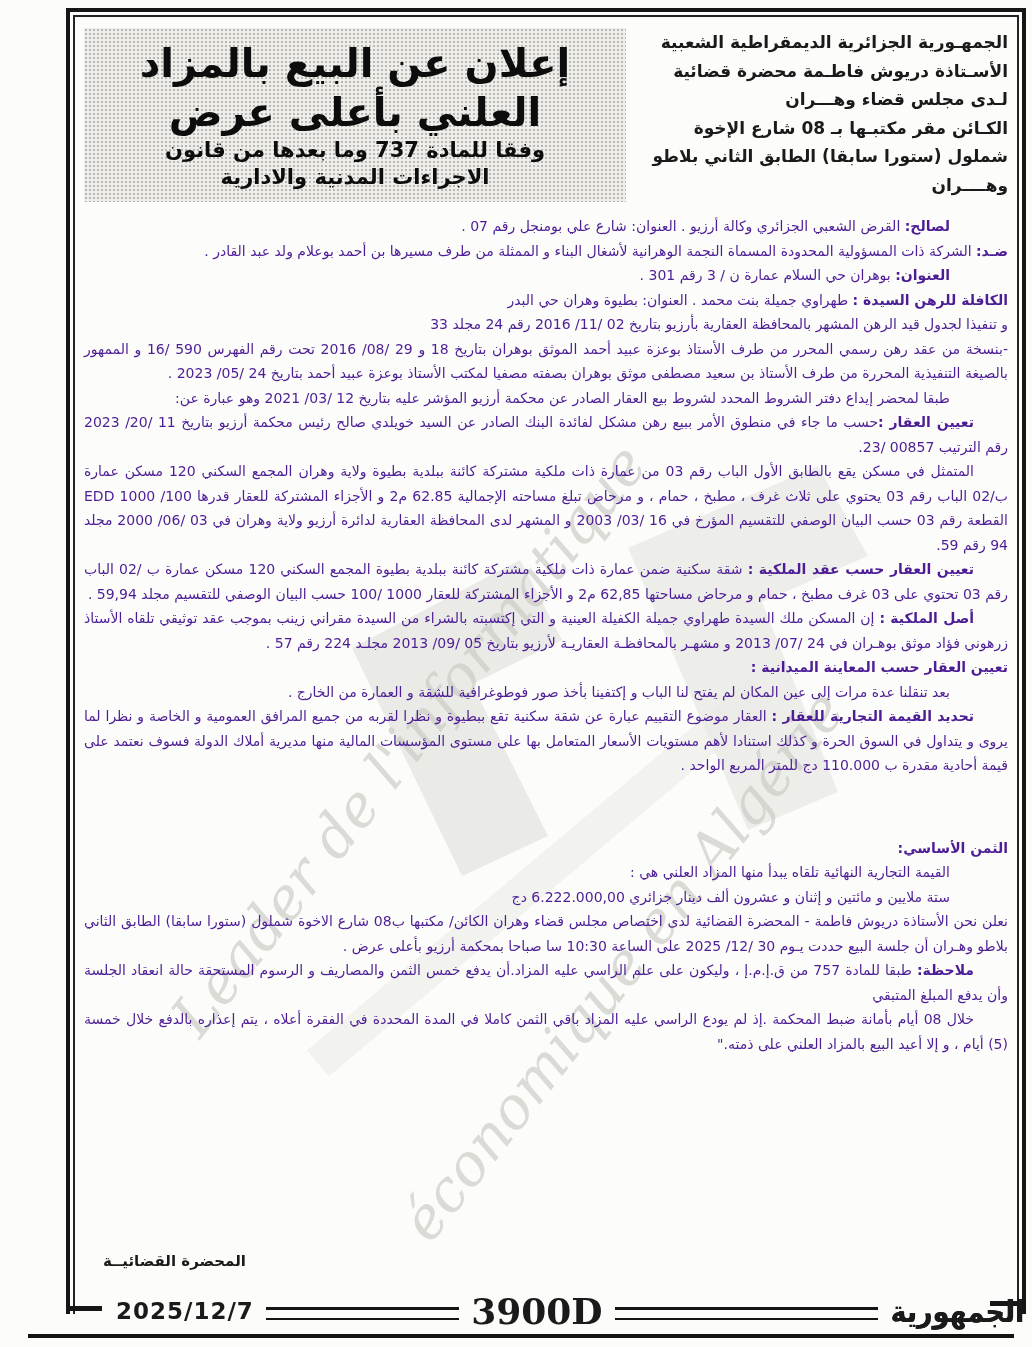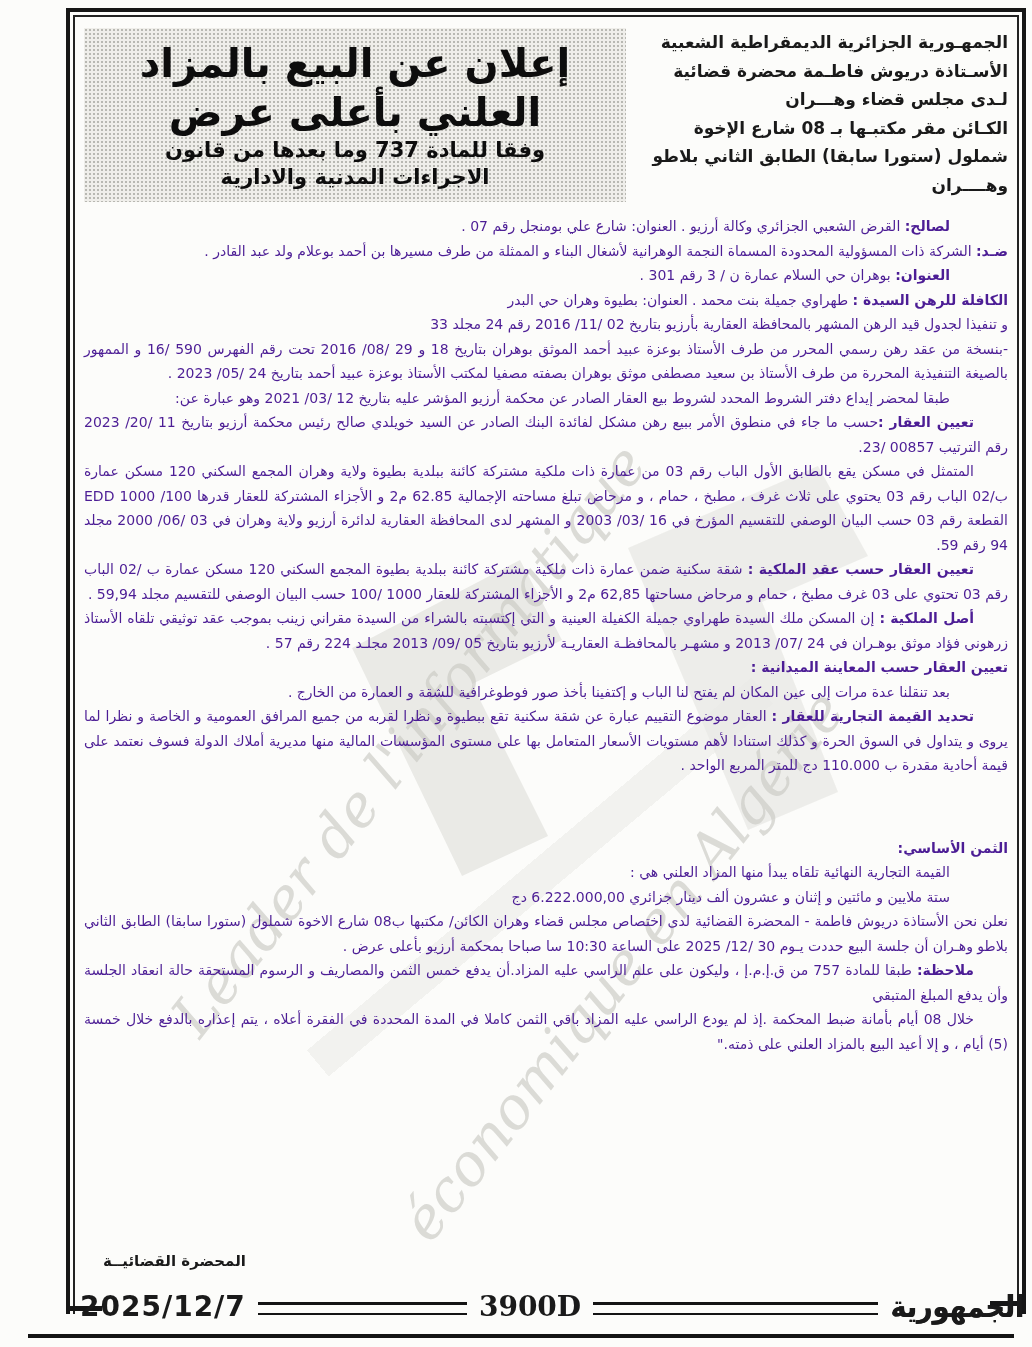--- a/index.html
+++ b/index.html
@@ -49,25 +49,25 @@
   
   .signature{
     position:absolute;left:92px;top:1252px;z-index:3;
     font-weight:bold;font-size:15px;direction:rtl;margin-left:11px;
   }
   
   .footer{
     position:absolute;left:80px;top:1290px;width:944px;z-index:3;
     display:flex;align-items:center;direction:ltr;gap:12px;
   }
-  .f-date{font-size:28px;font-weight:bold;letter-spacing:1px;white-space:nowrap;}
+  .f-date{font-size:23px;font-weight:bold;letter-spacing:1px;white-space:nowrap;margin-left:36px;}
   .f-line{height:8px;border-top:3px solid #141414;border-bottom:2px solid #141414;margin-top:4px;}
   .f-line1{flex:1.1;}
   .f-line2{flex:1.5;}
-  .f-ref{font-size:28px;font-weight:bold;font-family:"DejaVu Serif",serif;white-space:nowrap;text-align:right;}
+  .f-ref{font-size:36px;font-weight:bold;font-family:"DejaVu Serif",serif;white-space:nowrap;text-align:right;}
   .f-logo{
     font-size:27px;font-weight:bold;white-space:nowrap;direction:rtl;
     transform:scaleY(1.12);text-shadow:0.6px 0 0 #1a1a1a;
   }
   .bottom-rule{position:absolute;left:28px;top:1334px;width:986px;height:4px;background:#141414;z-index:2;}
 </style>
 </head>
 <body>
 
 <div class="page">

